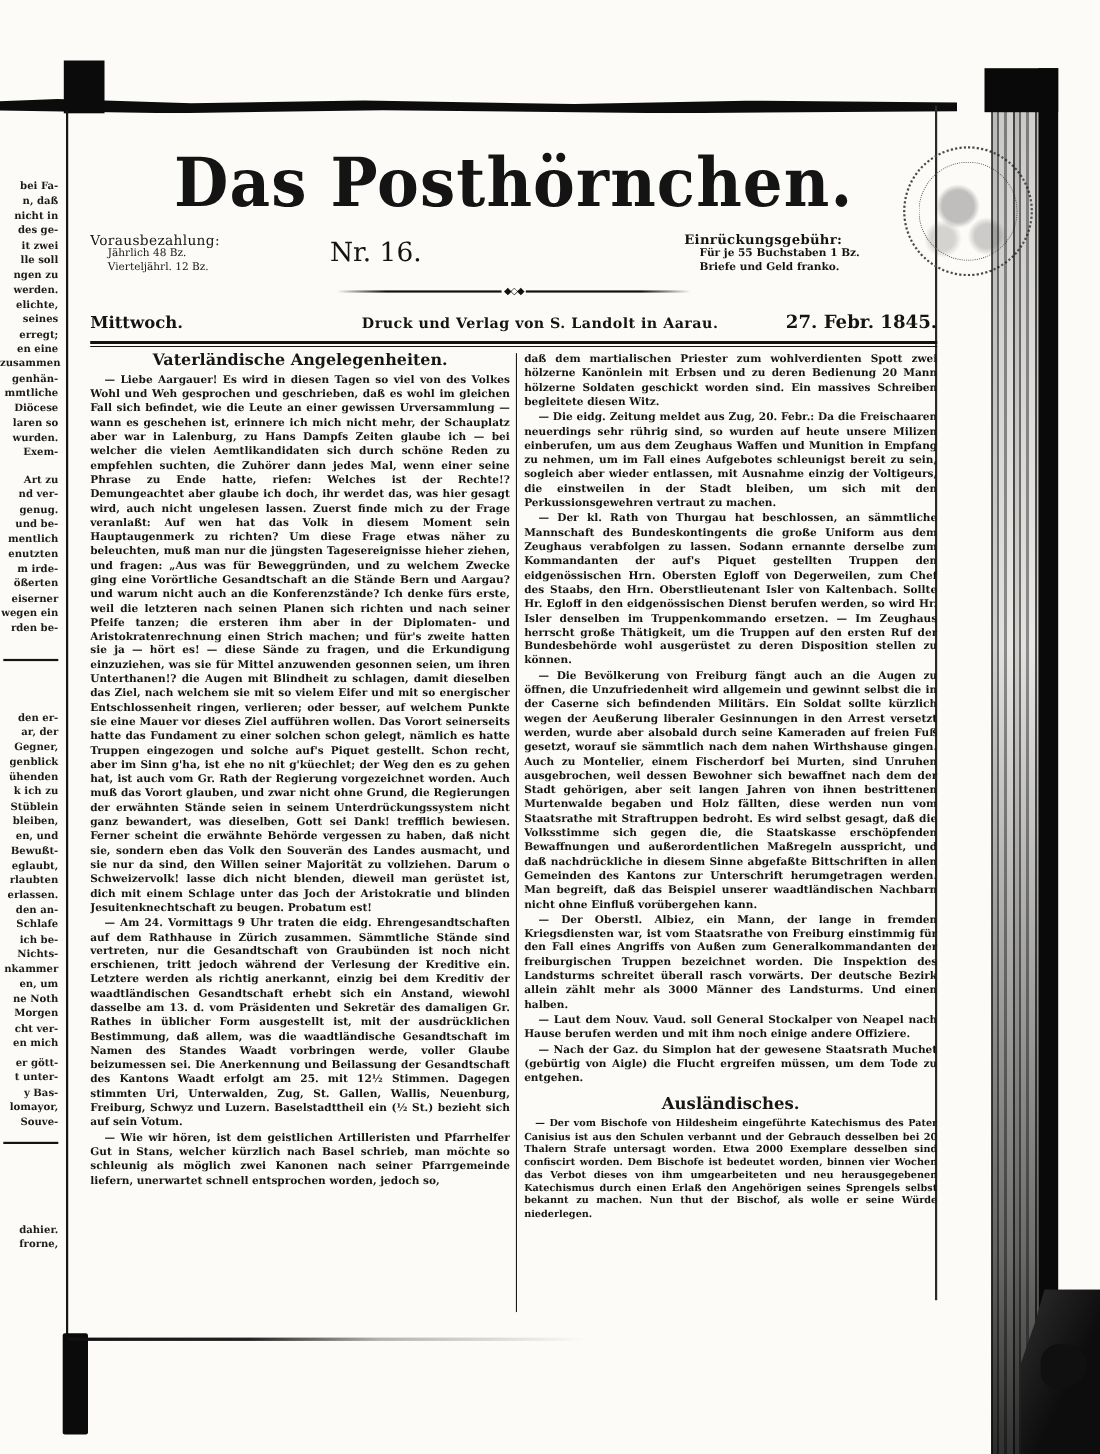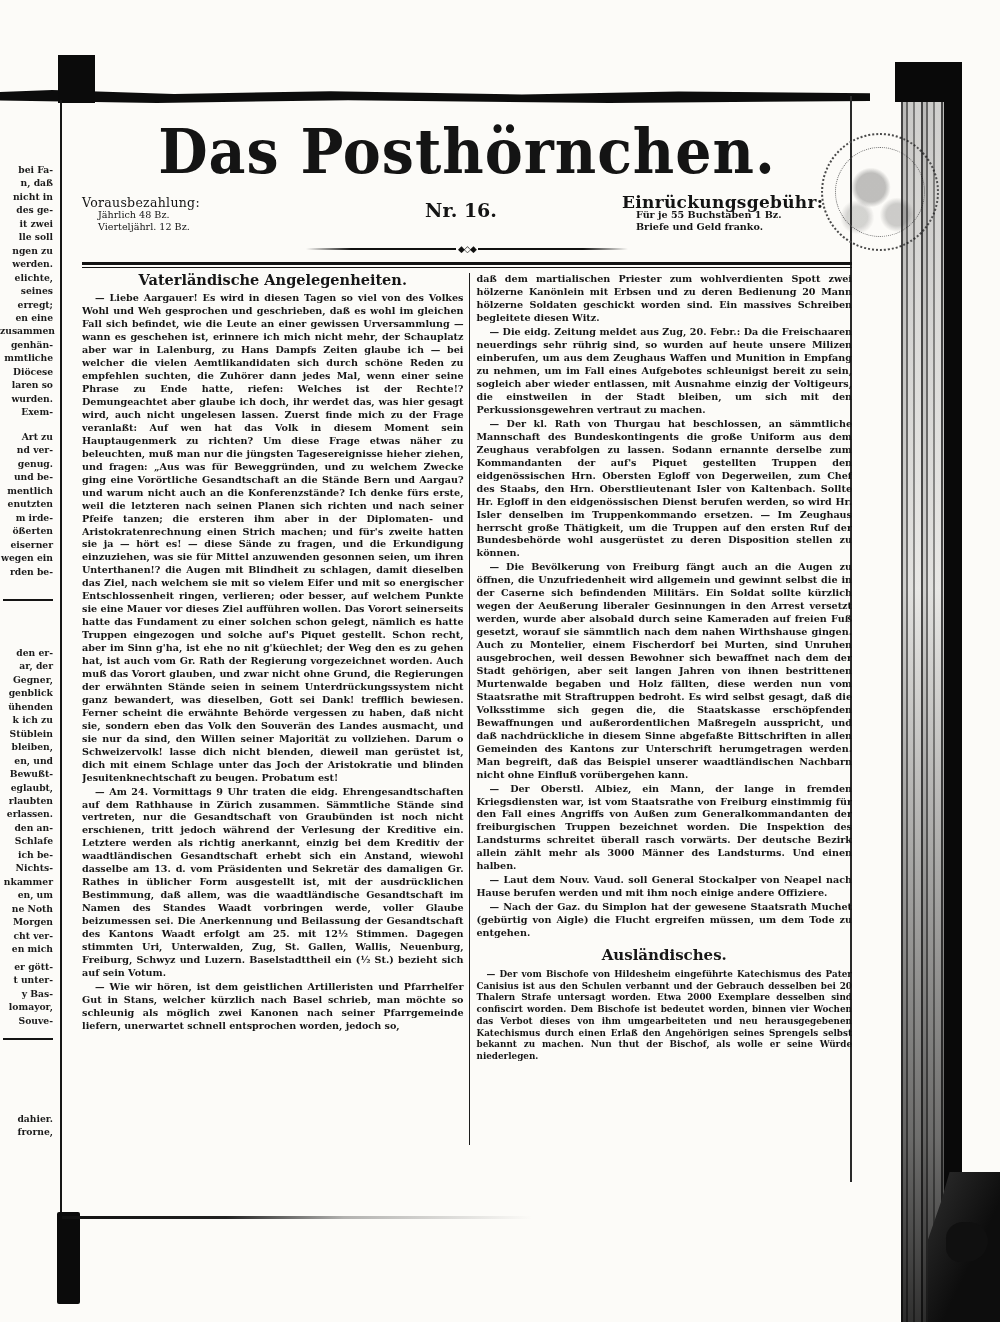--- a/index.html
+++ b/index.html
@@ -38,30 +38,30 @@
   .stamp::before{content:"";position:absolute;inset:12px;border-radius:50%;border:1.5px dotted #6a6a6a;}
 
   
   .margin-col{position:absolute;left:0;top:0;width:56px;height:1322px;}
   .m-block{position:absolute;right:3px;left:0;}
   .m-lines{text-align:right;font-size:9.2px;line-height:13.45px;font-weight:bold;color:#1b1b1b;white-space:nowrap;}
   .m-rule{border-top:2.2px solid #141414;width:50px;margin-left:auto;}
   .mb0{top:163px}.mb1{top:430px}.mb2{top:599px}.mb3{top:646px}.mb4{top:960px}.mb5{top:1038px}.mb6{top:1112px}
 
   
-  .content{position:absolute;left:82px;top:0;width:770px;}
+  .content{position:absolute;left:82px;top:16px;width:770px;}
   .np-title{text-align:center;font-size:57px;font-weight:bold;letter-spacing:1px;margin-top:122px;line-height:1;
     transform:scaleY(1.08);}
   .head-row{display:flex;margin-top:18px;align-items:flex-start;}
   .head-left{width:218px;font-weight:normal;font-size:9.6px;line-height:11.8px;}
   .head-left .lbl{font-size:12.5px;letter-spacing:.3px;}
   .head-left .ind{padding-left:16px;}
-  .head-center{flex:1;text-align:center;font-size:19px;font-weight:bold;padding-top:2px;}
+  .head-center{flex:1;text-align:left;font-size:24px;font-weight:normal;padding-top:2px;}
   .head-right{width:230px;font-weight:bold;font-size:9.6px;line-height:11.8px;}
-  .head-right .lbl{font-size:17px;letter-spacing:.3px;}
+  .head-right .lbl{font-size:12px;letter-spacing:.3px;}
   .head-right .ind{padding-left:14px;}
   .ornament-row{display:flex;align-items:center;justify-content:center;margin-top:12px;height:10px;}
   .orn-line{width:150px;height:2px;}
   .orn-line.l{background:linear-gradient(to right,rgba(0,0,0,0),#111 30%,#111);}
   .orn-line.r{background:linear-gradient(to left,rgba(0,0,0,0),#111 30%,#111);}
   .orn-glyph{font-size:9px;line-height:9px;padding:0 2px;letter-spacing:-1px;color:#111;}
   .date-row{display:flex;align-items:baseline;margin-top:13px;}
   .date-day{width:218px;font-size:15px;font-weight:bold;}
   .date-imprint{flex:1;text-align:center;font-size:13px;font-weight:bold;letter-spacing:.4px;}
   .date-date{width:170px;text-align:right;font-size:16.5px;font-weight:bold;}
@@ -185,20 +185,25 @@
       <div class="ind">Briefe und Geld franko.</div>
     </div>
   </div>
 
   <div class="ornament-row">
     <div class="orn-line l"></div>
     <div class="orn-glyph">◆◇◆</div>
     <div class="orn-line r"></div>
   </div>
 
+  <div class="date-row">
+    <div class="date-day">Mittwoch.</div>
+    <div class="date-imprint">Druck und Verlag von S. Landolt in Aarau.</div>
+    <div class="date-date">27. Febr. 1845.</div>
+  </div>
 
   <div class="rule-double"></div>
 
   <div class="cols">
     <div class="col col-left">
         <div class="heading">Vaterländische Angelegenheiten.</div>
         <div class="para">— Liebe Aargauer! Es wird in diesen Tagen so viel von des Volkes Wohl und Weh gesprochen und geschrieben, daß es wohl im gleichen Fall sich befindet, wie die Leute an einer gewissen Urversammlung — wann es geschehen ist, erinnere ich mich nicht mehr, der Schauplatz aber war in Lalenburg, zu Hans Dampfs Zeiten glaube ich — bei welcher die vielen Aemtlikandidaten sich durch schöne Reden zu empfehlen suchten, die Zuhörer dann jedes Mal, wenn einer seine Phrase zu Ende hatte, riefen: Welches ist der Rechte!? Demungeachtet aber glaube ich doch, ihr werdet das, was hier gesagt wird, auch nicht ungelesen lassen. Zuerst finde mich zu der Frage veranlaßt: Auf wen hat das Volk in diesem Moment sein Hauptaugenmerk zu richten? Um diese Frage etwas näher zu beleuchten, muß man nur die jüngsten Tagesereignisse hieher ziehen, und fragen: „Aus was für Beweggründen, und zu welchem Zwecke ging eine Vorörtliche Gesandtschaft an die Stände Bern und Aargau? und warum nicht auch an die Konferenzstände? Ich denke fürs erste, weil die letzteren nach seinen Planen sich richten und nach seiner Pfeife tanzen; die ersteren ihm aber in der Diplomaten- und Aristokratenrechnung einen Strich machen; und für's zweite hatten sie ja — hört es! — diese Sände zu fragen, und die Erkundigung einzuziehen, was sie für Mittel anzuwenden gesonnen seien, um ihren Unterthanen!? die Augen mit Blindheit zu schlagen, damit dieselben das Ziel, nach welchem sie mit so vielem Eifer und mit so energischer Entschlossenheit ringen, verlieren; oder besser, auf welchem Punkte sie eine Mauer vor dieses Ziel aufführen wollen. Das Vorort seinerseits hatte das Fundament zu einer solchen schon gelegt, nämlich es hatte Truppen eingezogen und solche auf's Piquet gestellt. Schon recht, aber im Sinn g'ha, ist ehe no nit g'küechlet; der Weg den es zu gehen hat, ist auch vom Gr. Rath der Regierung vorgezeichnet worden. Auch muß das Vorort glauben, und zwar nicht ohne Grund, die Regierungen der erwähnten Stände seien in seinem Unterdrückungssystem nicht ganz bewandert, was dieselben, Gott sei Dank! trefflich bewiesen. Ferner scheint die erwähnte Behörde vergessen zu haben, daß nicht sie, sondern eben das Volk den Souverän des Landes ausmacht, und sie nur da sind, den Willen seiner Majorität zu vollziehen. Darum o Schweizervolk! lasse dich nicht blenden, dieweil man gerüstet ist, dich mit einem Schlage unter das Joch der Aristokratie und blinden Jesuitenknechtschaft zu beugen. Probatum est!</div>
         <div class="para">— Am 24. Vormittags 9 Uhr traten die eidg. Ehrengesandtschaften auf dem Rathhause in Zürich zusammen. Sämmtliche Stände sind vertreten, nur die Gesandtschaft von Graubünden ist noch nicht erschienen, tritt jedoch während der Verlesung der Kreditive ein. Letztere werden als richtig anerkannt, einzig bei dem Kreditiv der waadtländischen Gesandtschaft erhebt sich ein Anstand, wiewohl dasselbe am 13. d. vom Präsidenten und Sekretär des damaligen Gr. Rathes in üblicher Form ausgestellt ist, mit der ausdrücklichen Bestimmung, daß allem, was die waadtländische Gesandtschaft im Namen des Standes Waadt vorbringen werde, voller Glaube beizumessen sei. Die Anerkennung und Beilassung der Gesandtschaft des Kantons Waadt erfolgt am 25. mit 12½ Stimmen. Dagegen stimmten Uri, Unterwalden, Zug, St. Gallen, Wallis, Neuenburg, Freiburg, Schwyz und Luzern. Baselstadttheil ein (½ St.) bezieht sich auf sein Votum.</div>
         <div class="para">— Wie wir hören, ist dem geistlichen Artilleristen und Pfarrhelfer Gut in Stans, welcher kürzlich nach Basel schrieb, man möchte so schleunig als möglich zwei Kanonen nach seiner Pfarrgemeinde liefern, unerwartet schnell entsprochen worden, jedoch so,</div>
       </div>

